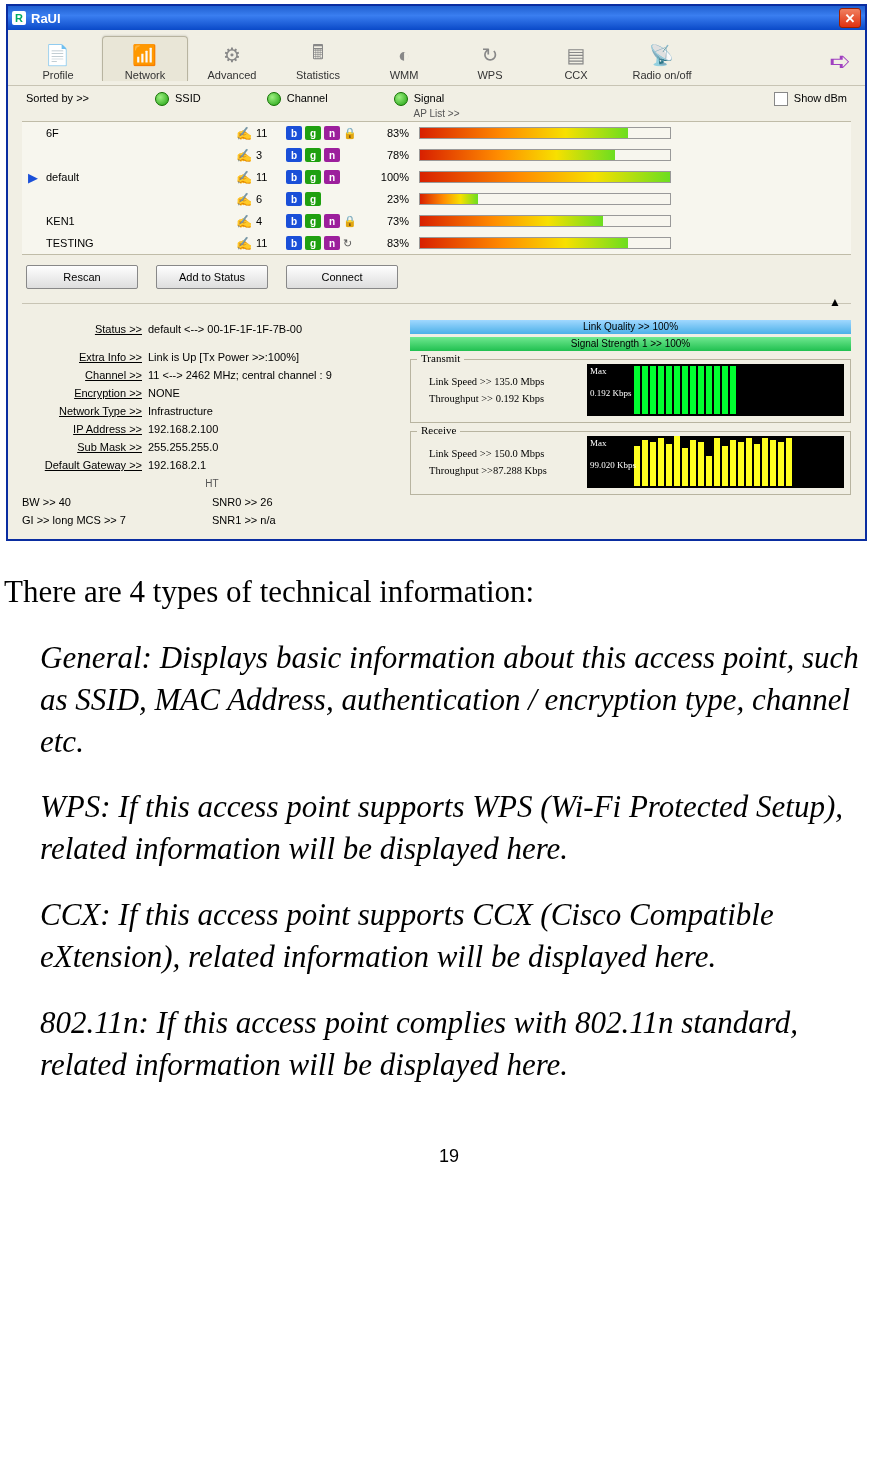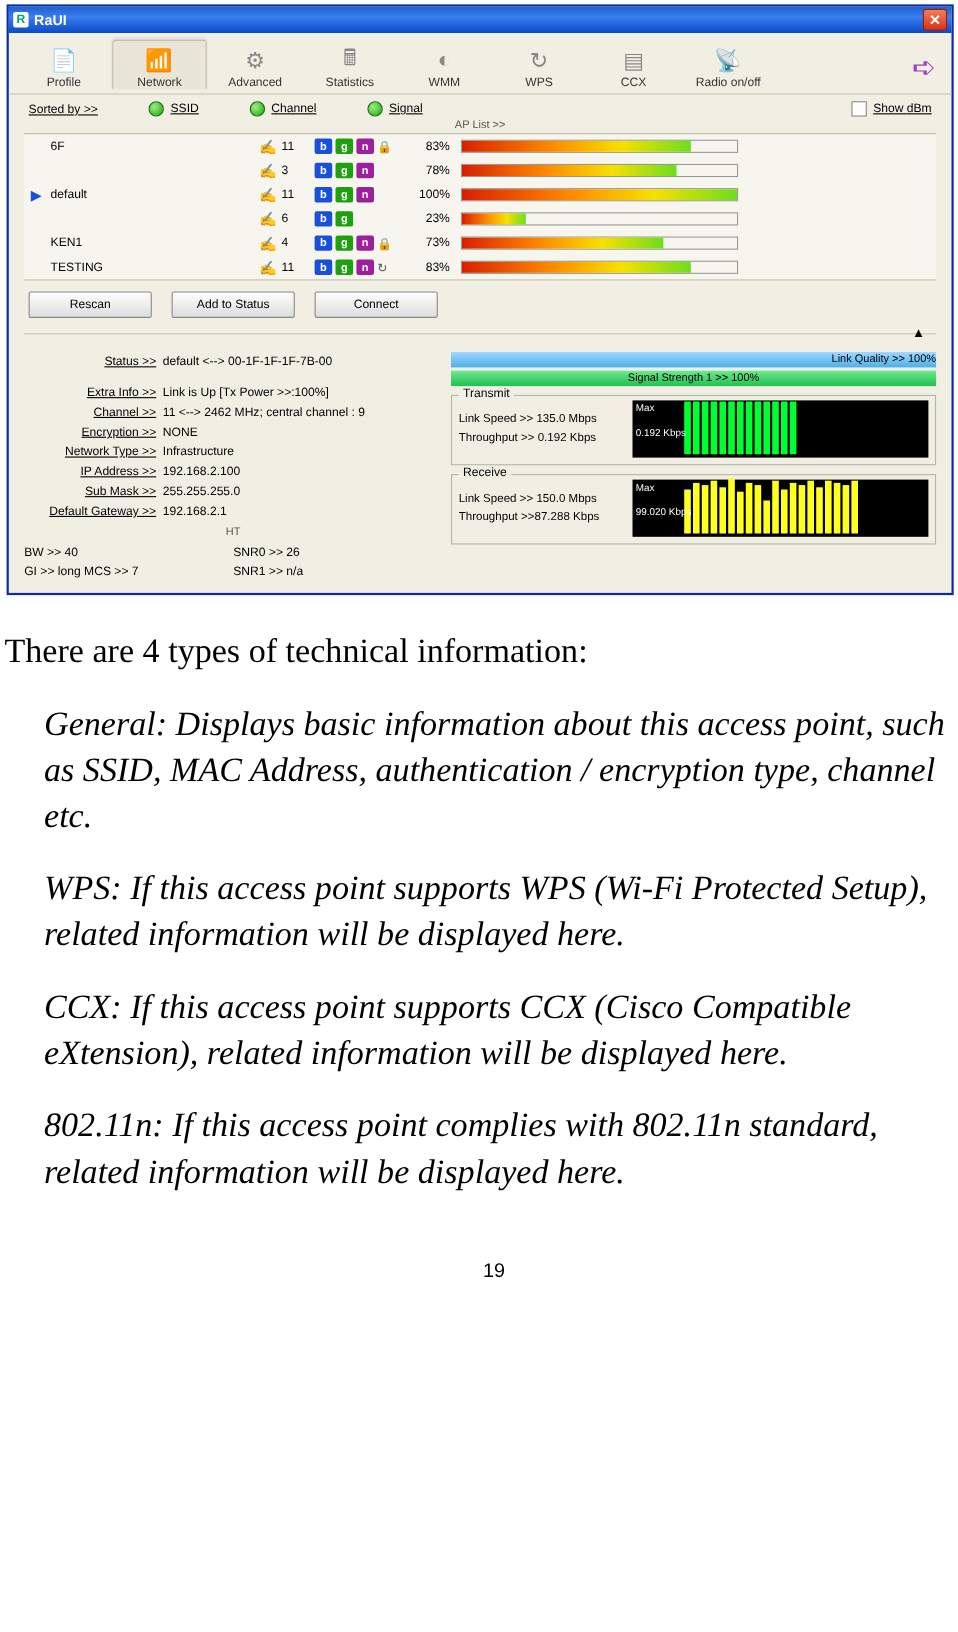--- a/index.html
+++ b/index.html
@@ -6,21 +6,21 @@
   .window { border:2px solid #0a2da0; margin:4px 4px 0 6px; background:#f1efe4; font-family:Tahoma,Arial,sans-serif; font-size:11px; color:#000; }
   .titlebar { background:linear-gradient(180deg,#2060d0,#3a7ef0 40%,#0a49c8); color:#fff; height:24px; display:flex; align-items:center; padding:0 4px; font-weight:bold; font-size:13px; }
   .titlebar .icon { width:14px; height:14px; background:#fff; color:#0a6; display:inline-flex; align-items:center; justify-content:center; margin-right:5px; font-size:11px; border-radius:2px; font-weight:bold; }
   .titlebar .spacer { flex:1; }
   .closebtn { width:20px; height:18px; background:linear-gradient(180deg,#f08060,#e03010); color:#fff; display:flex; align-items:center; justify-content:center; border:1px solid #9c2000; border-radius:3px; font-weight:bold; font-size:13px; }
   .toolbar { display:flex; padding:6px 8px 4px 8px; gap:2px; border-bottom:1px solid #c8c4b4; align-items:flex-end; }
   .tab { width:84px; text-align:center; padding-top:4px; font-size:11px; color:#333; cursor:pointer; }
   .tab.sel { background:#e9e6d7; border:1px solid #b8b4a0; border-bottom:none; border-radius:4px 4px 0 0; box-shadow:0 -1px 2px rgba(0,0,0,0.1); }
   .tab .ticon { height:28px; display:flex; align-items:center; justify-content:center; font-size:20px; color:#888; }
   .gobtn { margin-left:auto; font-size:26px; color:#a040c0; padding:4px 6px; }
-  .sortrow { display:flex; align-items:flex-end; padding:6px 18px 0 18px; font-size:11px; gap:46px;text-decoration:underline; }
+  .sortrow { display:flex; align-items:flex-start; padding:6px 18px 0 18px; font-size:11px; gap:66px; }
   .dot { width:12px; height:12px; border-radius:50%; display:inline-block; margin-right:6px; vertical-align:middle; }
   .green { background:radial-gradient(circle at 35% 35%,#9cf080,#1fa010); border:1px solid #117000; }
   .aplistlbl { text-align:center; font-size:10px; padding:2px 0; color:#555; }
   .aplist { border:1px solid #c0bca8; border-left:none; border-right:none; margin:0 14px; background:#f7f6ee; }
   .aprow { display:flex; align-items:center; height:22px; padding:0 6px; font-size:11px; }
   .aprow .selcol { width:18px; }
   .aprow .ssid { width:190px; }
   .aprow .auth { width:20px; font-size:13px; color:#666; }
   .aprow .ch { width:30px; }
   .tag { width:16px; height:14px; margin-right:3px; display:inline-flex; align-items:center; justify-content:center; color:#fff; font-size:10px; font-weight:bold; border-radius:2px; }
@@ -35,23 +35,23 @@
   .details { display:flex; padding:4px 14px 10px 14px; gap:8px; }
   .leftd { width:380px; }
   .kv { display:flex; font-size:11px; line-height:18px; }
   .kv .k { width:120px; text-align:right; padding-right:6px;text-decoration:underline; }
   .kv .v { flex:1; }
   .htrow { text-align:center; font-size:10px; color:#555; margin-top:4px; }
   .htgrid { display:flex; flex-wrap:wrap; font-size:11px; margin-top:4px; }
   .htgrid div { width:50%; line-height:18px; }
   .rightd { flex:1; }
   .qbar { height:14px; margin-bottom:3px; font-size:10px; color:#000; text-align:center; line-height:14px; }
-  .lq { background:linear-gradient(180deg,#a0d8ff,#4cb0e8);text-align:right; }
+  .lq { background:linear-gradient(180deg,#a0d8ff,#4cb0e8); }
   .ss { background:linear-gradient(180deg,#70e890,#20c050); }
-  .fieldset { border:1px solid #b8b4a0; margin-top:8px; padding:4px 6px 6px 6px; position:relative; }
+  .fieldset { border:1px solid #b8b4a0; margin-top:8px; padding:4px 6px 6px 18px; position:relative;font-family:Liberation Serif, serif; }
   .fieldset .legend { position:absolute; top:-8px; left:6px; background:#f1efe4; padding:0 4px; font-size:11px; }
   .txrow { display:flex; align-items:center; gap:8px; }
   .txinfo { font-size:10.5px; line-height:17px; width:150px; }
   .graph { flex:1; height:52px; background:#000; position:relative; display:flex; align-items:flex-end; padding:0 2px; }
   .graph .lbl { position:absolute; left:3px; top:2px; color:#fff; font-size:9px; line-height:11px; }
   .bars span { display:inline-block; width:6px; margin:0 1px; }
   .barsg span { background:#00ff30; height:48px; }
   .barsy span { background:#ffff20; }
   .chk { width:12px; height:12px; border:1px solid #888; display:inline-block; vertical-align:middle; margin-right:6px; background:#fff; }
   .doc { padding:30px 4px 0 4px; font-size:31px; line-height:1.35; }

